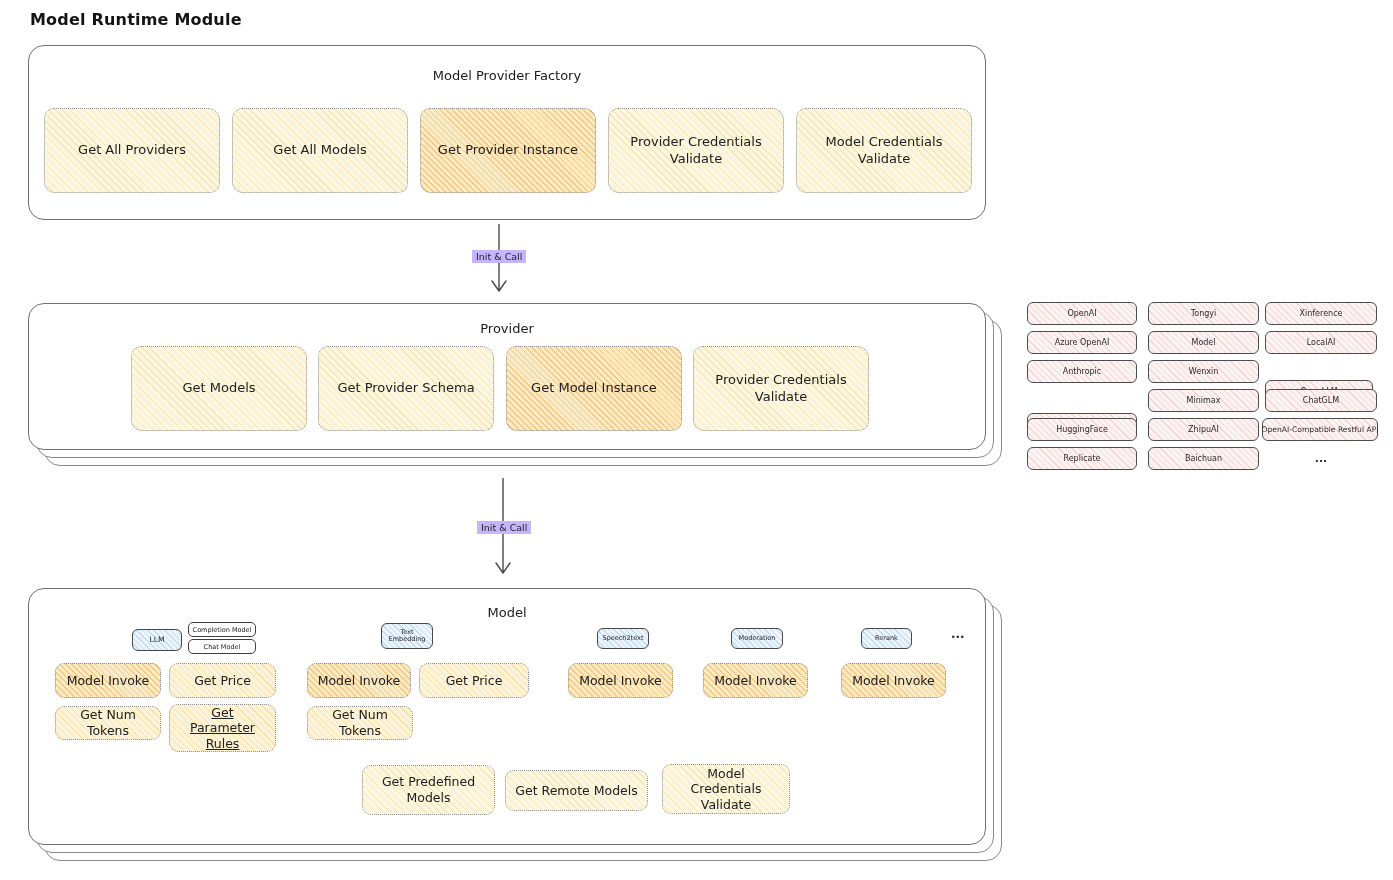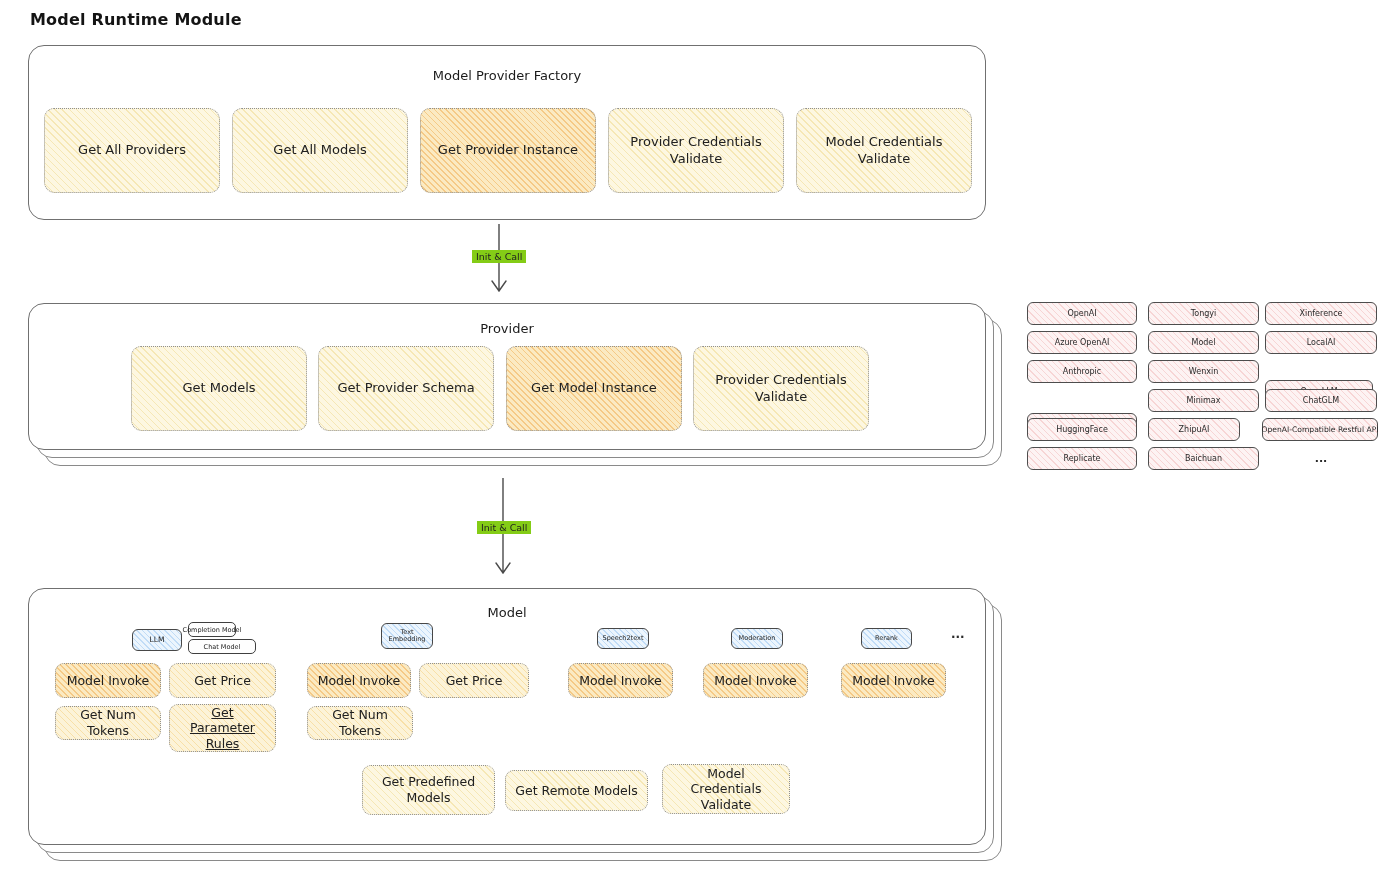--- a/index.html
+++ b/index.html
@@ -58,21 +58,21 @@
     background-image:repeating-linear-gradient(45deg, rgba(150,195,240,.5) 0 1px, transparent 1px 4px);
   }
   .tag.llm { font-size:7.5px; }
   .tag-sm {
     position:absolute; display:flex; align-items:center; justify-content:center;
     font-size:6.5px; color:#222; border:1px solid #3f3f3f; border-radius:5px;
     box-sizing:border-box; background:#fefefe; white-space:nowrap;
   }
   .arrow { position:absolute; }
   .arrow-label {
-    position:absolute; font-size:9.5px; color:#1f1f1f; background:#84cc16;
+    position:absolute; font-size:9.5px; color:#1f1f1f; background:#c4b5fd;
     padding:1px 4px; white-space:nowrap; z-index:5;text-align:right;
   }
   .dots { position:absolute; font-size:12px; font-weight:600; color:#2a2a2a; }
 </style>
 </head>
 <body>
 
 <div class="canvas">
 
   <div class="title">Model Runtime Module</div>
@@ -105,42 +105,42 @@
   <div class="pill" style="left:1027px; top:331px; width:110px;">Azure OpenAI</div>
   <div class="pill" style="left:1027px; top:360px; width:110px;">Anthropic</div>
   <div class="pill" style="left:1027px; top:389px; width:110px;margin-top:24px;">Cohere</div>
   <div class="pill" style="left:1027px; top:418px; width:110px;">HuggingFace</div>
   <div class="pill" style="left:1027px; top:447px; width:110px;">Replicate</div>
 
   <div class="pill" style="left:1148px; top:302px; width:111px;">Tongyi</div>
   <div class="pill" style="left:1148px; top:331px; width:111px;">Model</div>
   <div class="pill" style="left:1148px; top:360px; width:111px;">Wenxin</div>
   <div class="pill" style="left:1148px; top:389px; width:111px;">Minimax</div>
-  <div class="pill" style="left:1148px; top:418px; width:92px;">ZhipuAI</div>
+  <div class="pill" style="left:1148px; top:418px; width:111px;">ZhipuAI</div>
   <div class="pill" style="left:1148px; top:447px; width:111px;">Baichuan</div>
 
   <div class="pill" style="left:1265px; top:302px; width:112px;">Xinference</div>
   <div class="pill" style="left:1265px; top:331px; width:112px;">LocalAI</div>
   <div class="pill" style="left:1265px; top:380px; width:108px;">OpenLLM</div>
   <div class="pill" style="left:1265px; top:389px; width:112px;">ChatGLM</div>
   <div class="pill wide" style="left:1262px; top:418px; width:116px;">OpenAI-Compatible Restful API</div>
   <div class="ellipsis-cell" style="left:1265px; top:447px; width:112px; height:23px;">...</div>
 
   <svg class="arrow" style="left:493px; top:478px;" width="20" height="102" viewBox="0 0 20 102">
     <path d="M10 0 V94 M3 85 L10 95 L17 85" fill="none" stroke="#4a4a4a" stroke-width="1.4" stroke-linecap="round"></path>
   </svg>
   <div class="arrow-label" style="left:477px; top:521px;">Init &amp; Call</div>
 
   <div class="layer" style="left:44px; top:604px; width:958px; height:257px;"></div>
   <div class="layer" style="left:36px; top:596px; width:958px; height:257px;"></div>
   <div class="container" style="left:28px; top:588px; width:958px; height:257px;">
     <div class="section-label" style="top:16px;">Model</div>
 
     <div class="tag llm" style="left:103px; top:40px; width:50px; height:22px;">LLM</div>
-    <div class="tag-sm" style="left:159px; top:33px; width:48px; height:15px;">Completion Model</div>
+    <div class="tag-sm" style="left:159px; top:33px; width:68px; height:15px;">Completion Model</div>
     <div class="tag-sm" style="left:159px; top:50px; width:68px; height:15px;">Chat Model</div>
     <div class="tag" style="left:352px; top:34px; width:52px; height:26px; padding:0 6px;">Text Embedding</div>
     <div class="tag" style="left:568px; top:39px; width:52px; height:21px;">Speech2text</div>
     <div class="tag" style="left:702px; top:39px; width:52px; height:21px;">Moderation</div>
     <div class="tag" style="left:832px; top:39px; width:51px; height:21px;">Rerank</div>
     <div class="dots" style="left:922px; top:38px;">...</div>
 
     <div class="op sm hatch-o" style="left:26px;  top:74px; width:106px; height:35px;">Model Invoke</div>
     <div class="op sm hatch-y2" style="left:140px; top:74px; width:107px; height:35px;">Get Price</div>
     <div class="op sm hatch-o" style="left:278px; top:74px; width:104px; height:35px;">Model Invoke</div>

